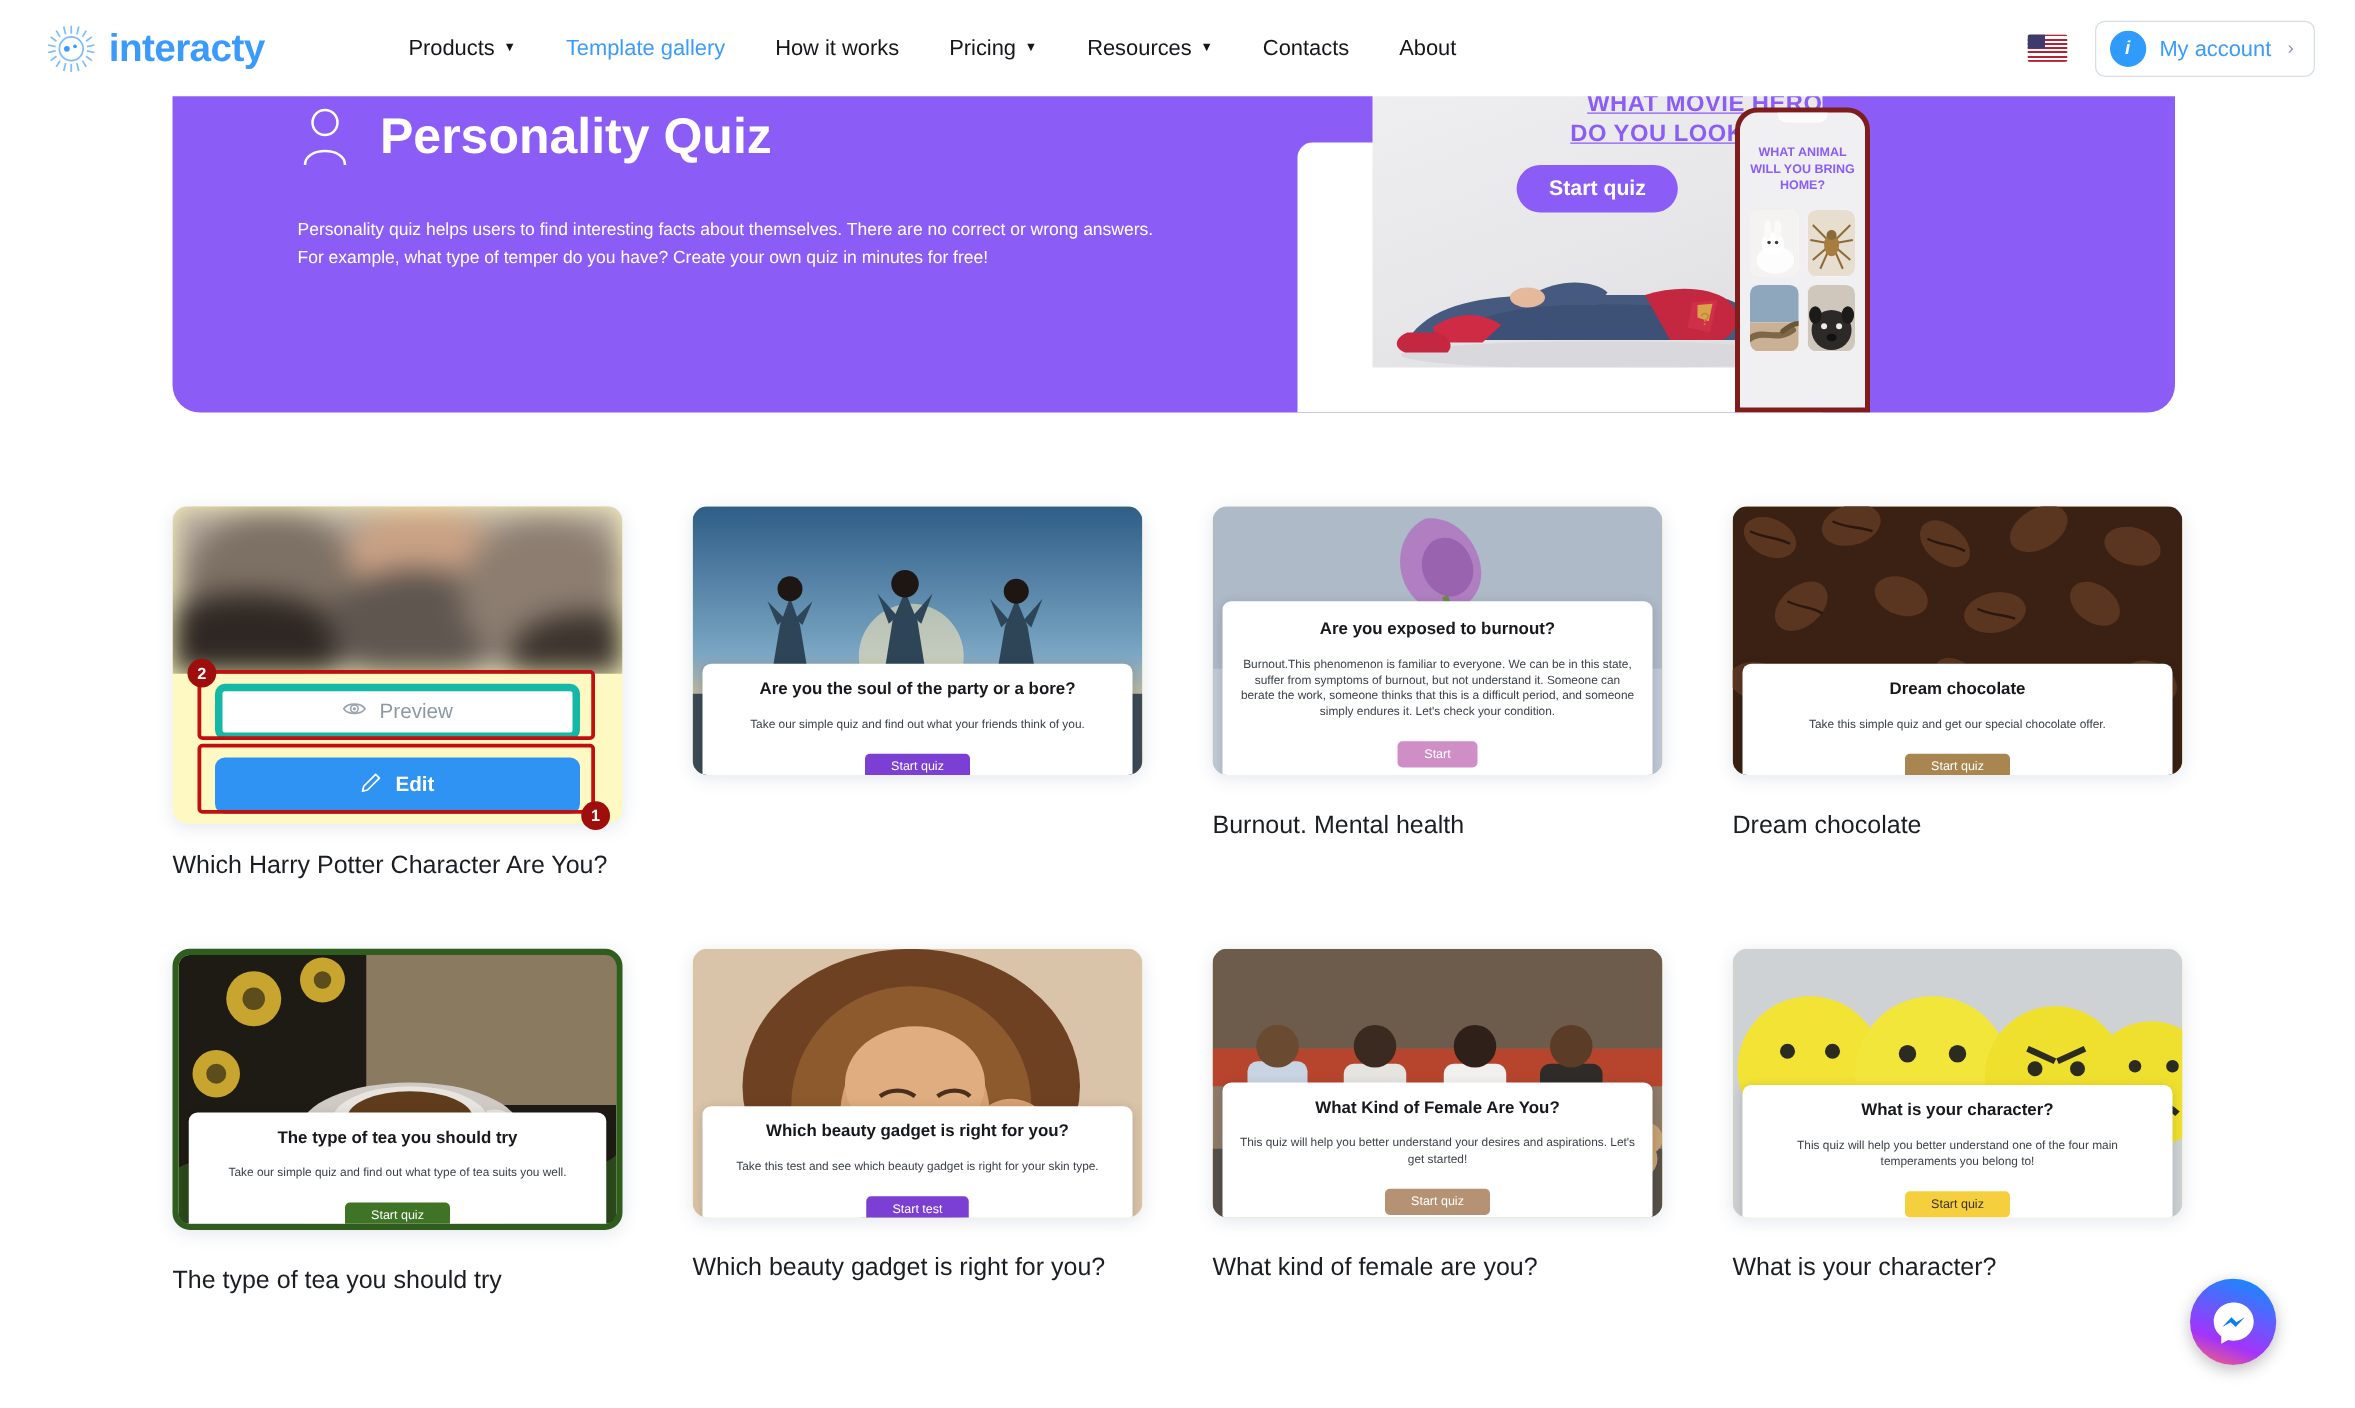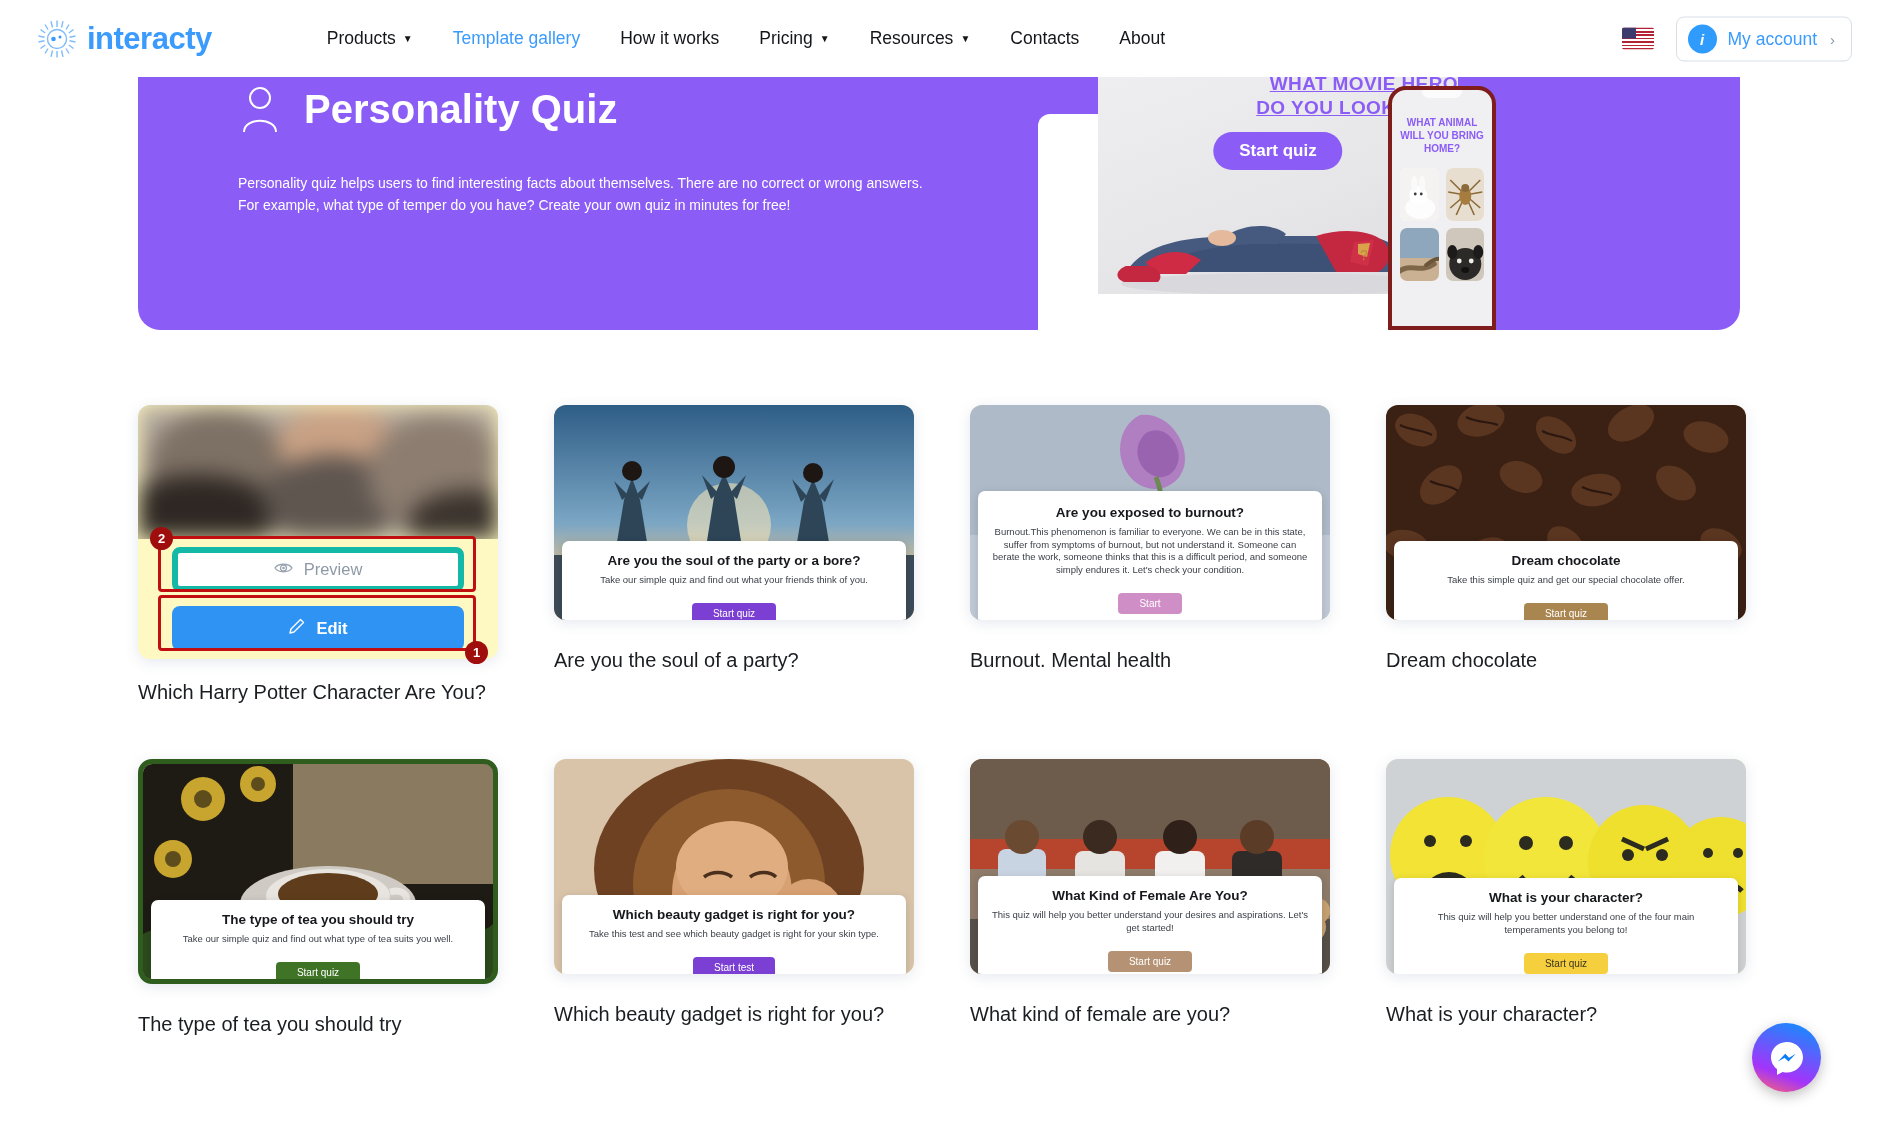--- a/index.html
+++ b/index.html
@@ -163,21 +163,21 @@
 
   
   .thumb-photo { position: absolute; inset: 0; }
   .mini-card {
     position: absolute; left: 8px; right: 8px; bottom: -46px;
     background: #ffffff; border-radius: 7px; padding: 12px 14px 14px;
     text-align: center; box-shadow: 0 2px 9px rgba(0,0,0,0.14);
   }
   .mini-title { font-size: 13.5px; font-weight: bold; color: #16181c; }
   .mini-desc {
-    font-size: 9.5px; color: #3b4048; margin-top: 6px; line-height: 1.35;
+    font-size: 9.5px; color: #3b4048; margin-top: 16px; line-height: 1.35;
   }
   .mini-btn {
     display: inline-block; margin-top: 16px; padding: 5px 21px;
     border-radius: 4px; font-size: 10px; color: #fff;
   }
   .card-wide-thumb { height: 215px; }
 
   
   .messenger {
     position: absolute; right: 43px; bottom: 34px; width: 69px; height: 69px;
@@ -440,21 +440,20 @@
                 <circle cx="259" cy="68" r="10"></circle>
             </g>
           </svg>
           <div class="mini-card" style="bottom:-18px;">
             <div class="mini-title">Are you the soul of the party or a bore?</div>
             <div class="mini-desc">Take our simple quiz and find out what your friends think of you.</div>
             <div class="mini-btn" style="background:#7b3fd4;">Start quiz</div>
           </div>
         </div>
       </div>
-      <div class="card-title" style="margin-top:27px;">Are you the soul of a party?</div>
     </div>
 
     <div class="card">
       <div class="card-inner">
         <div class="card-thumb card-wide-thumb">
           <svg class="thumb-photo" width="360" height="215" viewBox="0 0 360 215" preserveAspectRatio="none">
             <rect width="360" height="215" fill="#aebac8"></rect>
             <rect y="130" width="360" height="85" fill="#c0cad6"></rect>
             <g>
               <path d="M170 10 C146 22 144 56 162 74 C180 92 208 84 214 62 C220 38 198 6 170 10 Z" fill="#b07fc2"></path>

